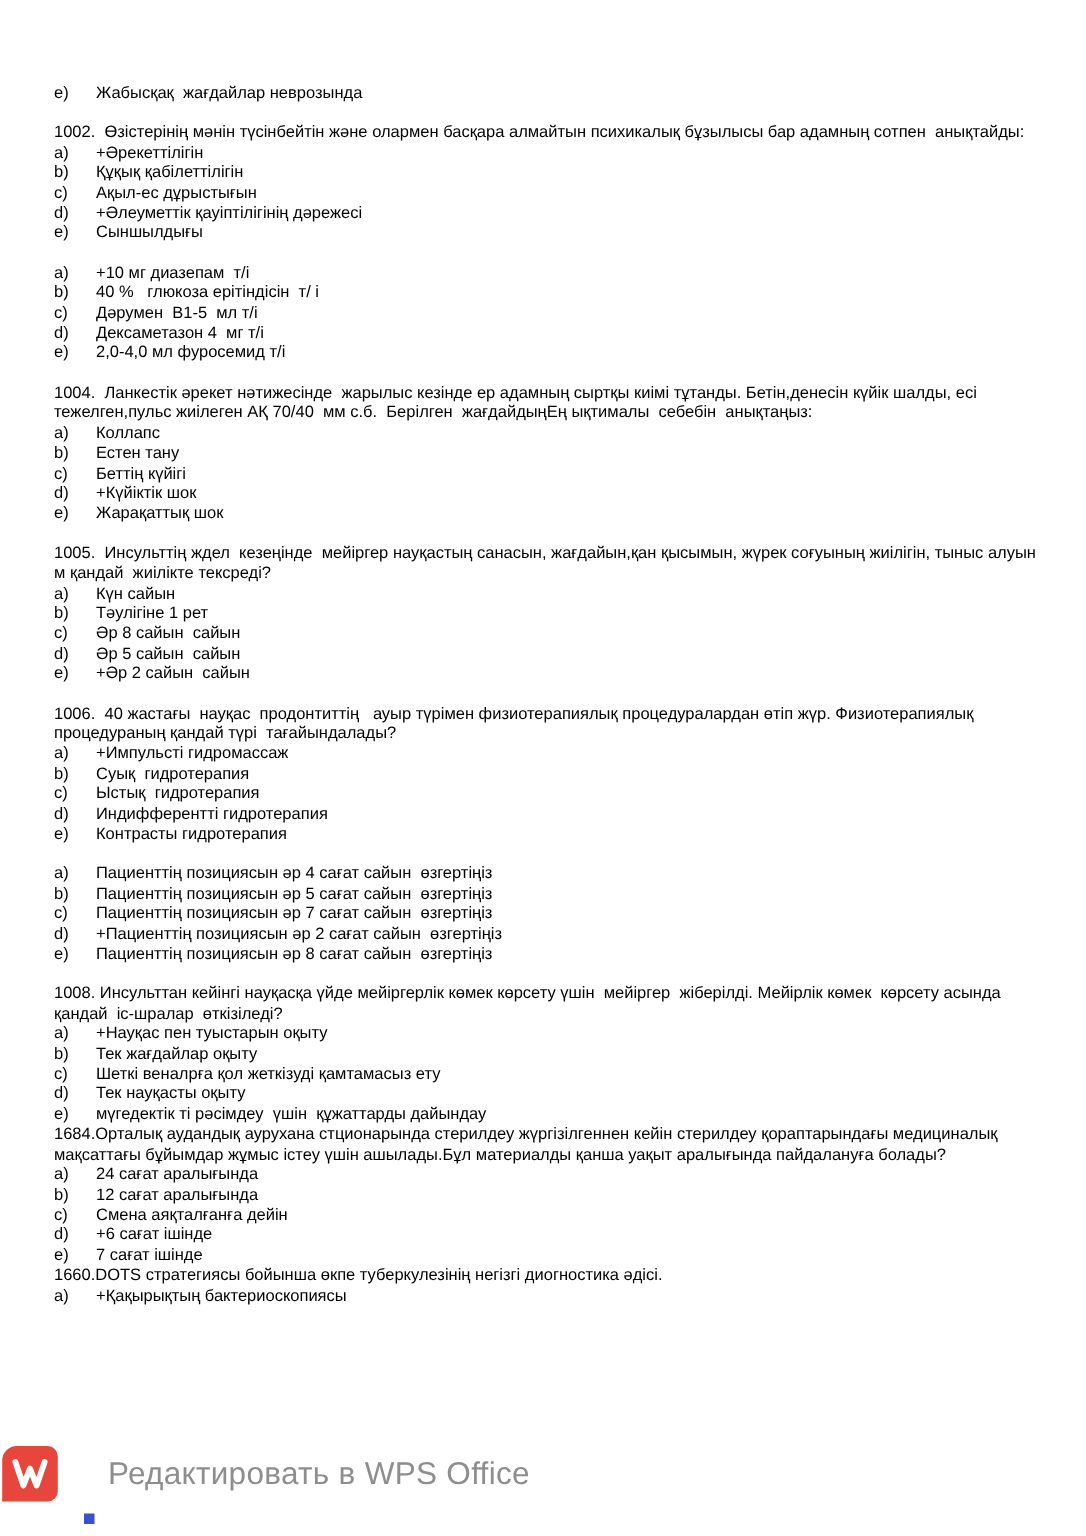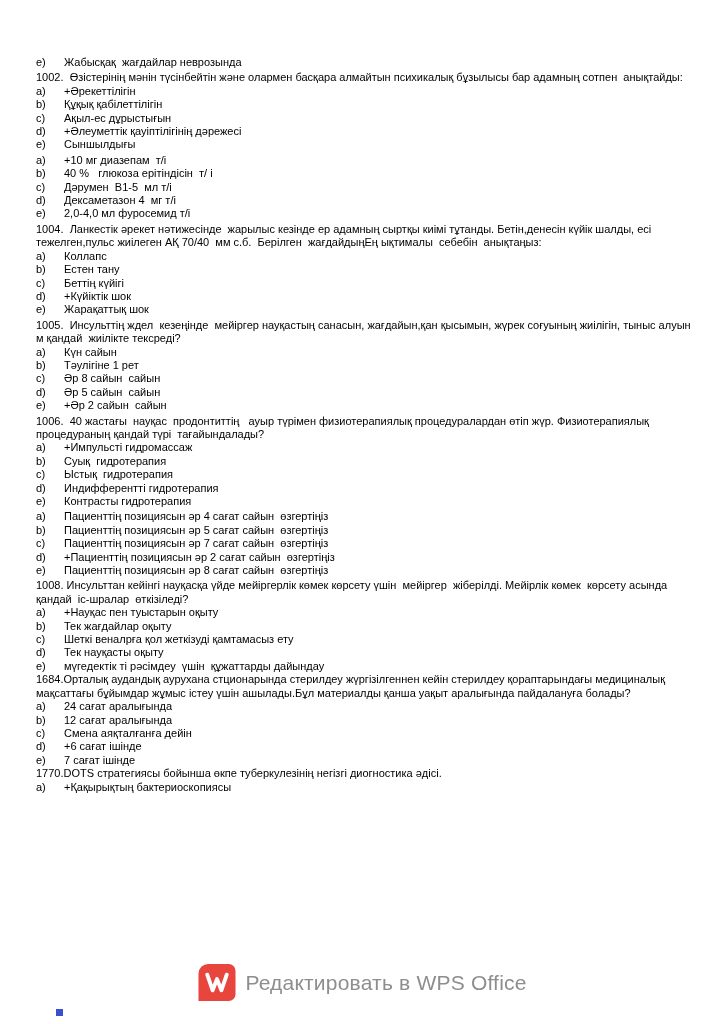--- a/index.html
+++ b/index.html
@@ -18,37 +18,37 @@
     background: #ffffff;
   }
   .content {
     position: absolute;
     top: 56px;
     left: 36px;
     right: 30px;
     font-size: 11px;
     line-height: 13.4px;
   }
-  .block { margin-top: 2px; }
+  .block { margin-top: 13px; }
   .block.first, .block.no-gap { margin-top: 0; }
   .q-heading {
     white-space: pre-wrap;
   }
   .option-row { display: flex; }
   .opt-letter { flex: 0 0 28px; }
   .opt-text { flex: 1; white-space: pre-wrap; }
   .footer {
     position: absolute;
     left: 0;
     right: 0;
     bottom: 22px;
     display: flex;
     align-items: center;
-    justify-content: center;
-    gap: 8px;
+    justify-content: flex-start;
+    gap: 32px;
     cursor: pointer;
   }
   .wps-logo {
     width: 40px;
     height: 39px;
     display: block;
   }
   .wps-text {
     color: #8e8e8e;
     font-size: 21px;
@@ -251,21 +251,21 @@
         <div class="option-row">
           <span class="opt-letter">d)</span>
           <span class="opt-text">+6 сағат ішінде</span>
         </div>
         <div class="option-row">
           <span class="opt-letter">e)</span>
           <span class="opt-text">7 сағат ішінде</span>
         </div>
       </div>
       <div class="block no-gap">
-        <div class="q-heading">1770.DOTS стратегиясы бойынша өкпе туберкулезінің негізгі диогностика әдісі.</div>
+        <div class="q-heading">1660.DOTS стратегиясы бойынша өкпе туберкулезінің негізгі диогностика әдісі.</div>
         <div class="option-row">
           <span class="opt-letter">a)</span>
           <span class="opt-text">+Қақырықтың бактериоскопиясы</span>
         </div>
       </div>
     </div>
 
   <div class="footer">
     <svg class="wps-logo" viewBox="0 0 40 40" aria-hidden="true">
       <path d="M11 1 h21 a7 7 0 0 1 7 7 v24 a7 7 0 0 1 -7 7 H1 V11 a10 10 0 0 1 10 -10 Z" fill="#e8453c"></path>

